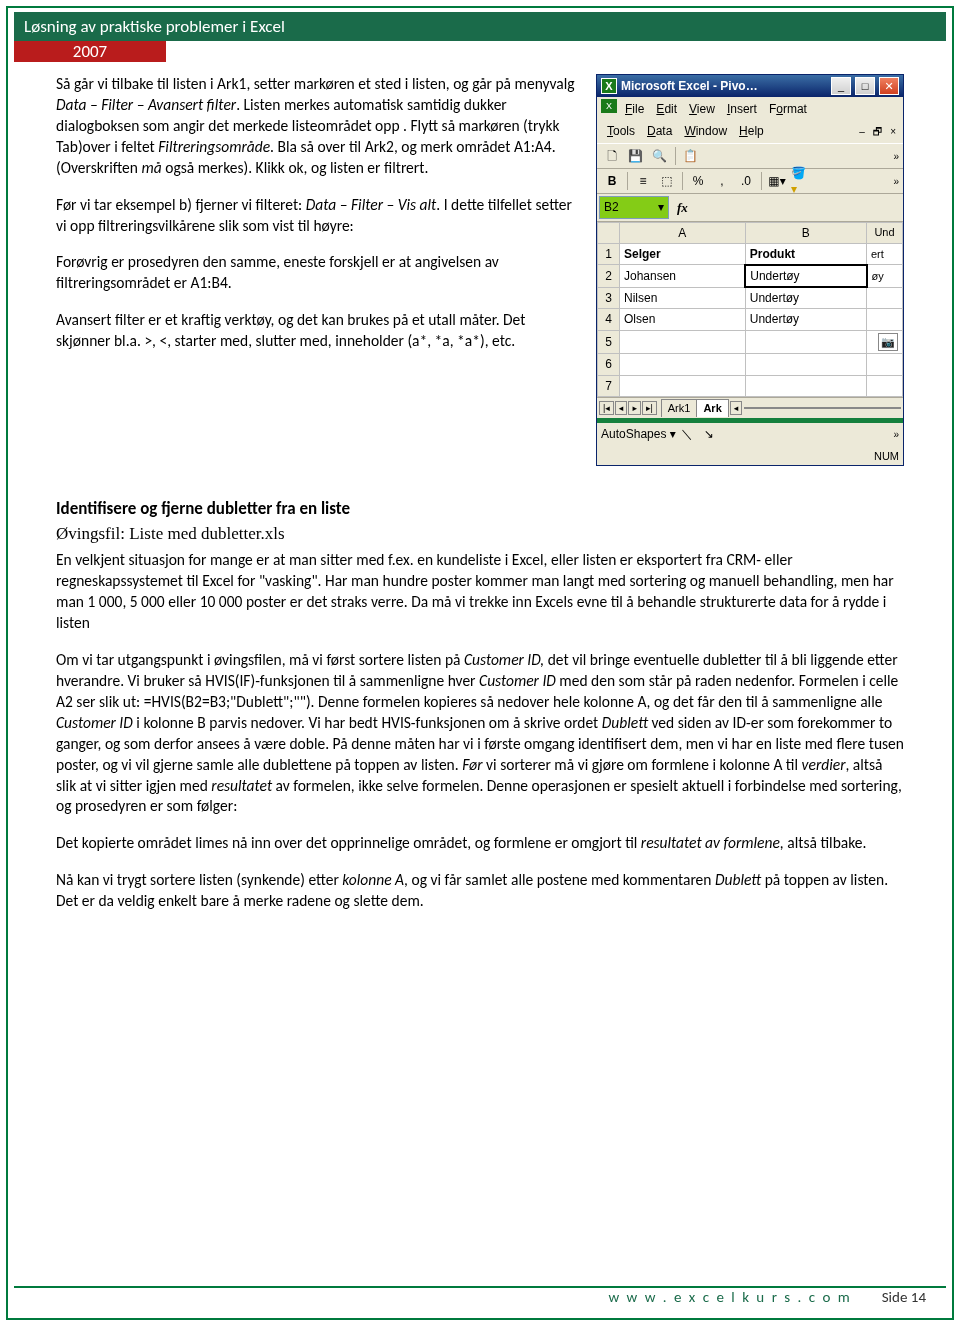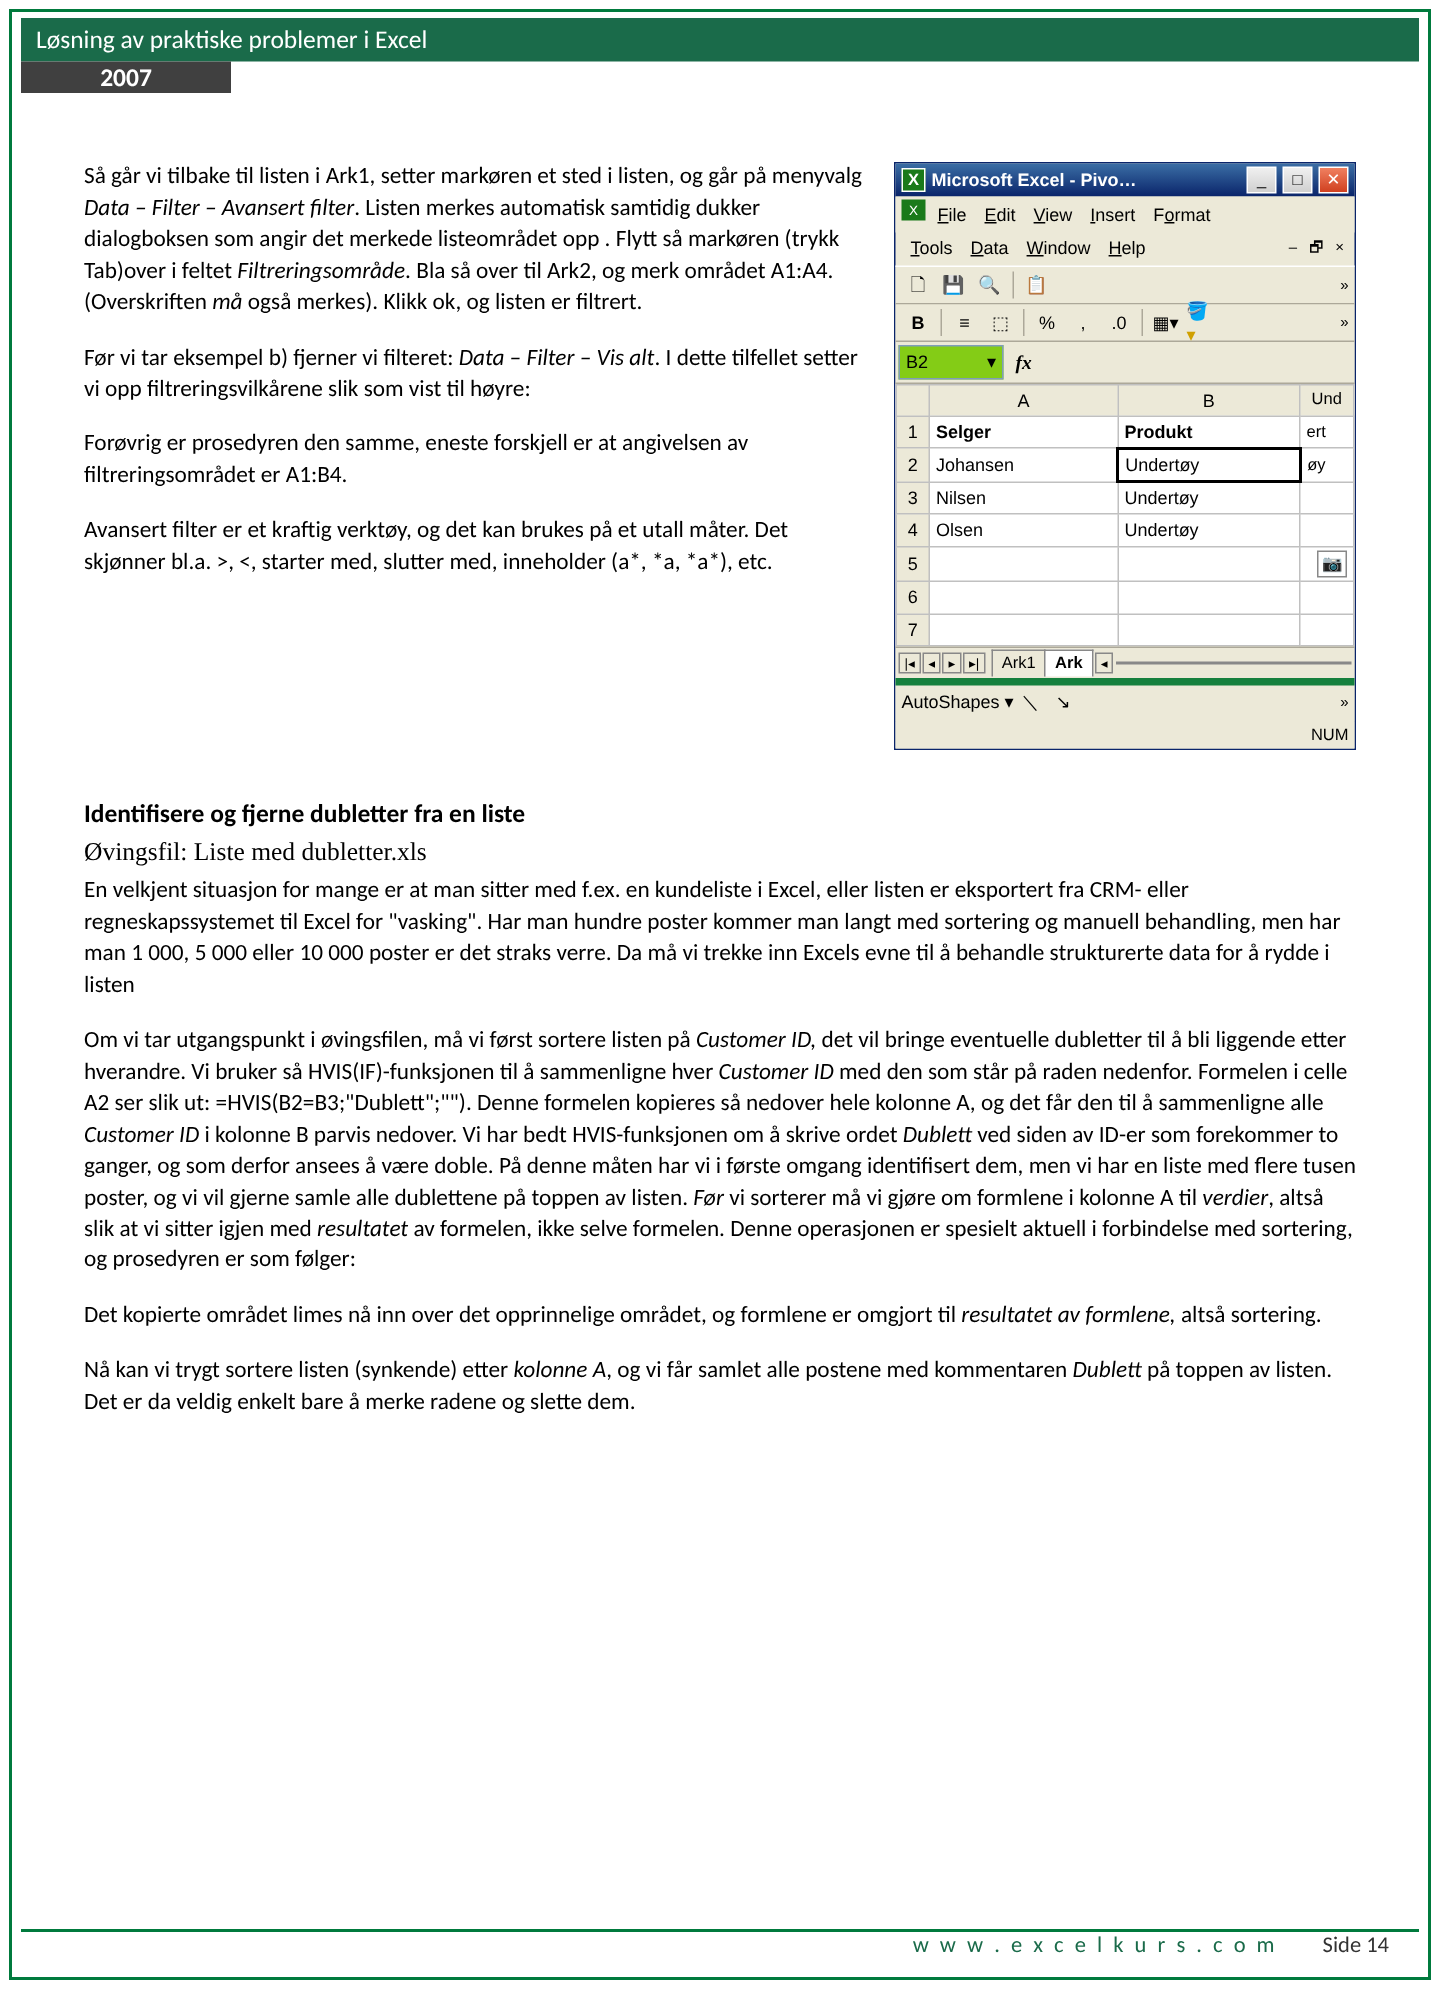--- a/index.html
+++ b/index.html
@@ -1,22 +1,22 @@
 <!DOCTYPE html>
 <html><head>
 <meta charset="utf-8">
 <style>
   * { box-sizing: border-box; margin: 0; padding: 0; }
   body { width: 960px; height: 1326px; font-family: Calibri, Arial, sans-serif; background: #fff; position: relative; }
   .page-border { position: absolute; inset: 6px; border: 2px solid #007a3d; }
   .header-bar { position: absolute; top: 12px; left: 14px; right: 14px; height: 28px; display: flex; flex-direction: column; }
   .header-left { flex: 1; background: #1a6b4a; color: #fff; font-size: 17px; padding: 4px 10px; display: flex; align-items: center; }
   .header-gap { width: 8px; }
-  .header-right { width: 140px; background: #404040; color: #fff; font-size: 17px; display: flex; align-items: center; justify-content: center; font-weight: bold; }
-  .content { position: absolute; top: 108px; left: 56px; right: 56px; font-size: 15.5px; line-height: 1.35; color: #000; }
+  .header-right { width: 152px; background: #b91c1c; color: #fff; font-size: 17px; display: flex; align-items: center; justify-content: center; }
+  .content { position: absolute; top: 74px; left: 56px; right: 56px; font-size: 15.5px; line-height: 1.35; color: #000; }
   .two-col { display: flex; gap: 18px; }
   .col-left { flex: 1; }
   .col-right { width: 308px; }
   .para { margin-bottom: 16px; }
   .bold { font-weight: bold; }
   .ital { font-style: italic; }
   .section-title { font-weight: bold; font-size: 17px; margin-top: 32px; }
   .file-title { font-family: "Comic Sans MS", cursive; font-size: 17px; margin: 2px 0 4px 0; }
   ol { margin: 6px 0 6px 50px; }
   ol li { padding: 1px 0; }
@@ -236,21 +236,21 @@
   <div class="section-title">Identifisere og fjerne dubletter fra en liste</div>
   <div class="file-title">Øvingsfil: Liste med dubletter.xls</div>
   <div class="para">En velkjent situasjon for mange er at man sitter med f.ex. en kundeliste i Excel, eller listen er eksportert fra CRM- eller regneskapssystemet til Excel for "vasking". Har man hundre poster kommer man langt med sortering og manuell behandling, men har man 1 000, 5 000 eller 10 000 poster er det straks verre. Da må vi trekke inn Excels evne til å behandle strukturerte data for å rydde i listen</div>
 
   <div class="para">
     <span>Om vi tar utgangspunkt i øvingsfilen, må vi først sortere listen på </span><span class="ital">Customer ID,</span><span> det vil bringe eventuelle dubletter til å bli liggende etter hverandre. Vi bruker så HVIS(IF)-funksjonen til å sammenligne hver </span><span class="ital">Customer ID</span><span> med den som står på raden nedenfor. Formelen i celle A2 ser slik ut: =HVIS(B2=B3;"Dublett";""). Denne formelen kopieres så nedover hele kolonne A, og det får den til å sammenligne alle </span><span class="ital">Customer ID</span><span> i kolonne B parvis nedover. Vi har bedt HVIS-funksjonen om å skrive ordet </span><span class="ital">Dublett</span><span> ved siden av ID-er som forekommer to ganger, og som derfor ansees å være doble. På denne måten har vi i første omgang identifisert dem, men vi har en liste med flere tusen poster, og vi vil gjerne samle alle dublettene på toppen av listen. </span><span class="ital">Før</span><span> vi sorterer må vi gjøre om formlene i kolonne A til </span><span class="ital">verdier</span><span>, altså slik at vi sitter igjen med </span><span class="ital">resultatet</span><span> av formelen, ikke selve formelen. Denne operasjonen er spesielt aktuell i forbindelse med sortering, og prosedyren er som følger:</span>
   </div>
 
 
   <div class="para">
-    <span>Det kopierte området limes nå inn over det opprinnelige området, og formlene er omgjort til </span><span class="ital">resultatet av formlene,</span><span> altså sortering.</span>
+    <span>Det kopierte området limes nå inn over det opprinnelige området, og formlene er omgjort til </span><span class="ital">resultatet av formlene,</span><span> altså tilbake.</span>
   </div>
 
   <div class="para">
     <span>Nå kan vi trygt sortere listen (synkende) etter </span><span class="ital">kolonne A</span><span>, og vi får samlet alle postene med kommentaren </span><span class="ital">Dublett</span><span> på toppen av listen. Det er da veldig enkelt bare å merke radene og slette dem.</span>
   </div>
 </div>
 
 <div class="footer">
   <div class="footer-left"></div>
   <div class="footer-gap"></div>

